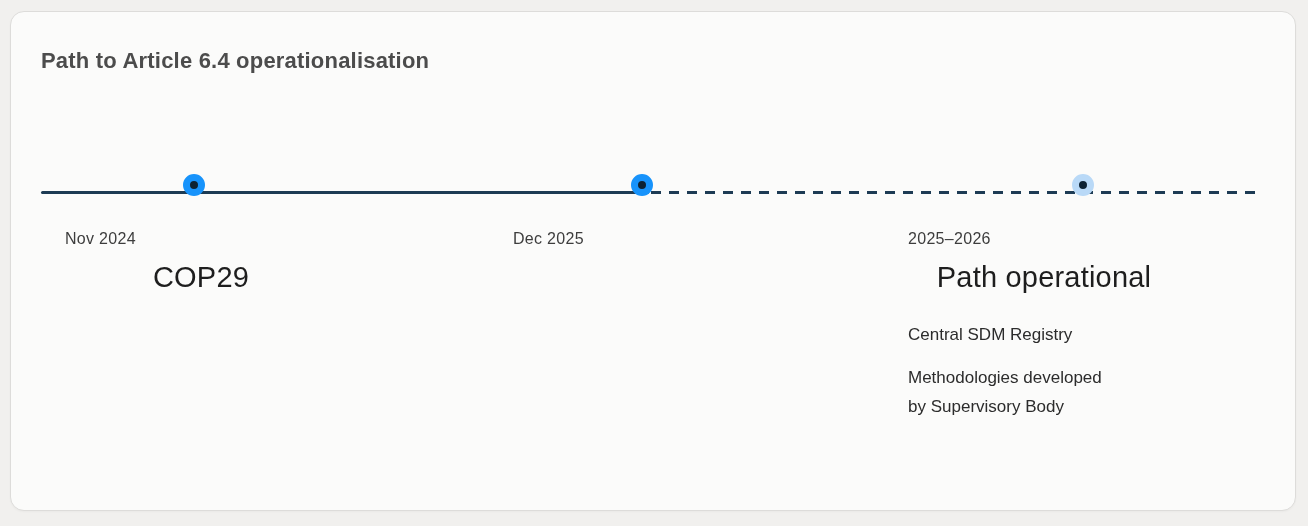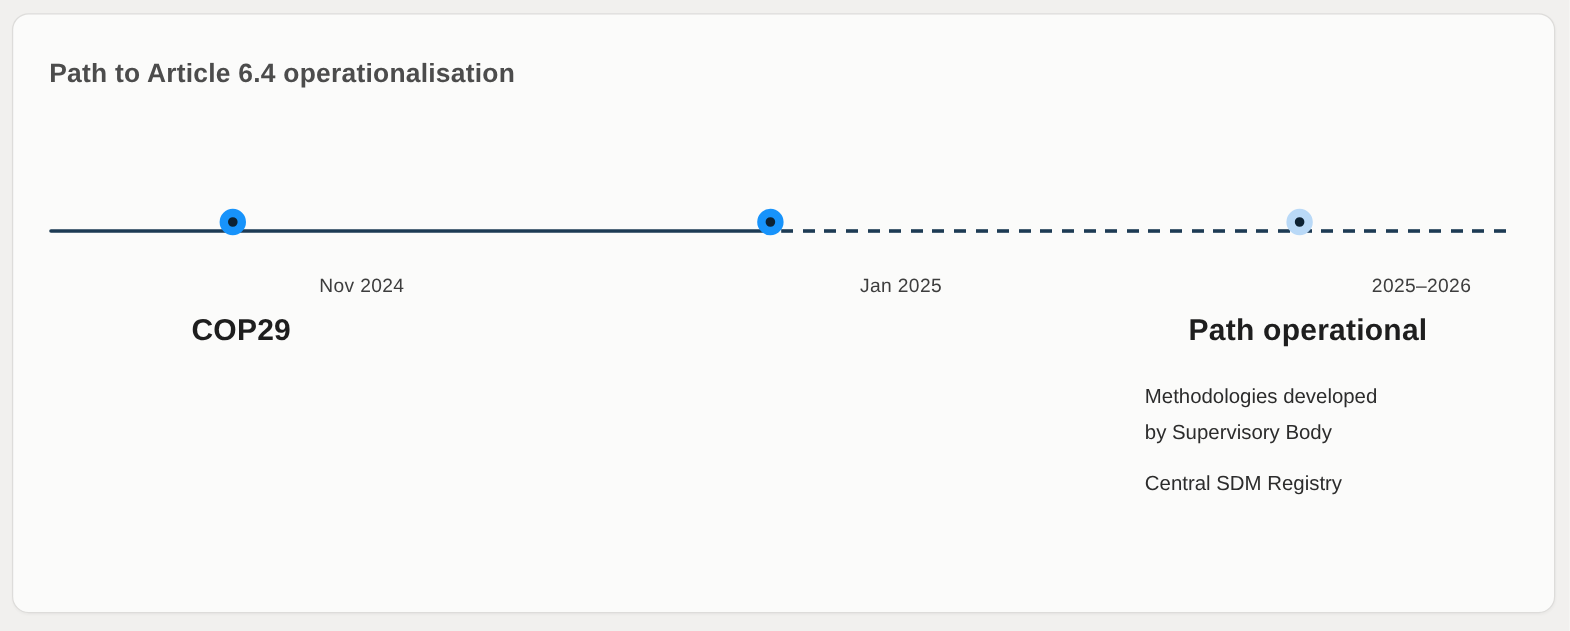--- a/index.html
+++ b/index.html
@@ -70,32 +70,32 @@
   .dot-1{ left:620px; }
   .dot-2{ left:1061px; }
   
   .milestone{
     position:absolute;
     top:218px;
     width:272px;
   }
   .col-0{ left:54px; }
   .col-1{ left:502px; }
-  .col-2{ left:943px; }
+  .col-2{ left:897px; }
   .m-date{
-    text-align:right;
+    text-align:left;
     font-size:16px;
     color:var(--text-date);
     letter-spacing:0.3px;
   }
   .m-title{
     text-align:center;
     margin-top:13px;
-    font-size:25px;
-    font-weight:bold;
+    font-size:29px;
+    font-weight:normal;
     letter-spacing:0.2px;
     color:var(--text-heading);
   }
   .m-desc{
     margin-top:26px;
     font-size:17px;
     line-height:29.5px;
     color:var(--text-desc);
   }
   .m-desc + .m-desc{ margin-top:13px; }
@@ -115,23 +115,23 @@
   <div class="tl-dot dot-0"></div>
   <div class="tl-dot dot-1"></div>
   <div class="tl-dot pale dot-2"></div>
 
   <div class="milestone col-0">
     <div class="m-date">Nov 2024</div>
     <div class="m-title">COP29</div>
   </div>
 
   <div class="milestone col-1">
-    <div class="m-date">Jan 2025</div>
+    <div class="m-date">Dec 2025</div>
   </div>
 
   <div class="milestone col-2">
     <div class="m-date">2025–2026</div>
     <div class="m-title">Path operational</div>
+    <p class="m-desc">Central SDM Registry</p>
     <p class="m-desc">Methodologies developed by Supervisory Body</p>
-    <p class="m-desc">Central SDM Registry</p>
   </div>
 
 </div>
 
 </body></html>

